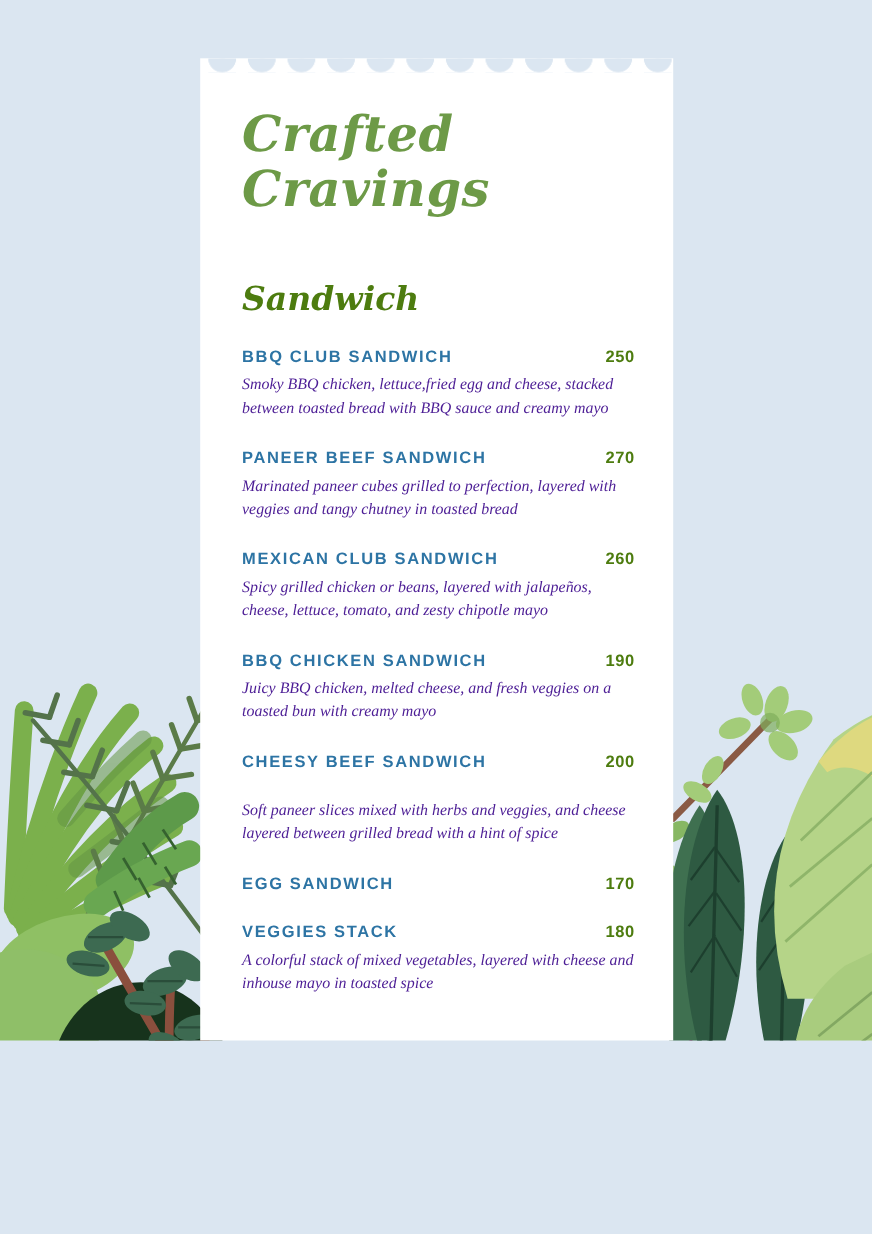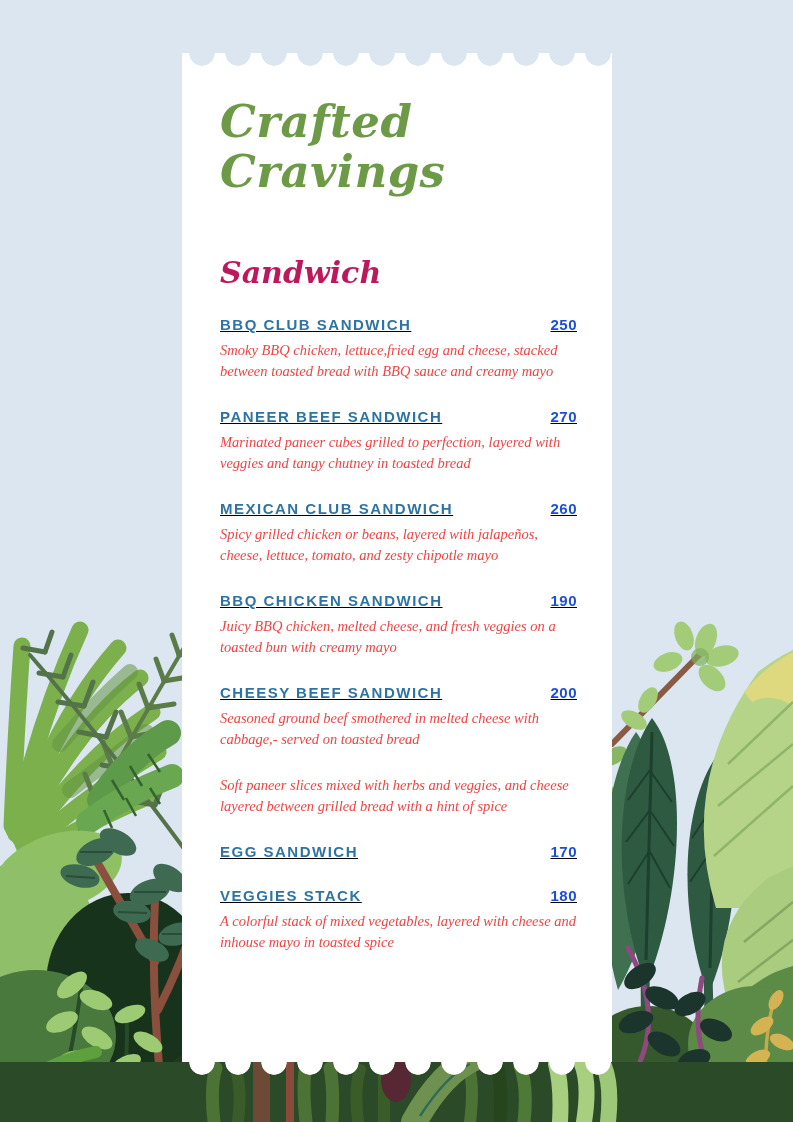--- a/index.html
+++ b/index.html
@@ -2,21 +2,21 @@
 <html><head>
 <meta charset="utf-8">
 <style>
   html,body{margin:0;padding:0;}
   body{
     background:#dbe6f1;
     font-family:"Liberation Sans", sans-serif;
   }
   #stage{
     position:relative;
-    width:793px;height:1122px;
+    width:793px;height:946px;
     margin:0 auto;
     background:#dbe6f1;
     overflow:hidden;
   }
   
   #jungle{
     position:absolute;left:0;top:0;width:793px;height:1122px;z-index:1;
   }
   
   .card{
@@ -43,48 +43,47 @@
     font-style:italic;font-weight:bold;
     font-size:45px;line-height:50px;
     color:#6d9a47;
     letter-spacing:0.5px;
   }
   .section-heading{
     margin-top:57px;
     font-family:"DejaVu Serif","Liberation Serif",serif;
     font-style:italic;font-weight:bold;
     font-size:30px;line-height:38px;
-    color:#be185d;
+    color:#4d7c0f;
   }
   .menu-list{margin-top:23px;}
   .menu-item{margin-bottom:25px;}
   .item-head{
     display:flex;justify-content:space-between;align-items:center;
     line-height:19px;
-    text-decoration:underline;
   }
   .item-name{
     font-family:"Liberation Sans",sans-serif;
     font-weight:bold;font-size:15px;
     letter-spacing:1.5px;
     color:#2d74a4;
   }
   .item-price{
     font-family:"Liberation Sans",sans-serif;
     font-weight:bold;font-size:15px;
     letter-spacing:0.5px;
-    color:#1d4ed8;
+    color:#4d7c0f;
   }
   .item-desc{
     margin-top:6px;
     max-width:362px;
     font-family:"Liberation Serif","DejaVu Serif",serif;
     font-style:italic;
     font-size:14.5px;line-height:21px;
-    color:#ef4444;
+    color:#4c1d95;
   }
 </style>
 </head>
 <body>
 
 <div id="stage">
 
   <svg id="jungle" viewBox="0 0 793 1122" xmlns="http://www.w3.org/2000/svg" aria-hidden="true">
 
     <g fill="none" stroke="#7bb04c" stroke-width="17" stroke-linecap="round">
@@ -373,21 +372,20 @@
       <span class="item-price">190</span>
     </div>
     <div class="item-desc">Juicy BBQ chicken, melted cheese, and fresh veggies on a toasted bun with creamy mayo</div>
   </div>
 
   <div class="menu-item">
     <div class="item-head">
       <span class="item-name">CHEESY BEEF SANDWICH</span>
       <span class="item-price">200</span>
     </div>
-    <div class="item-desc">Seasoned ground beef smothered in melted cheese with cabbage,- served on toasted bread</div>
   </div>
 
   <div class="menu-item">
     <div class="item-desc">Soft paneer slices mixed with herbs and veggies, and cheese layered between grilled bread with a hint of spice</div>
   </div>
 
   <div class="menu-item">
     <div class="item-head">
       <span class="item-name">EGG SANDWICH</span>
       <span class="item-price">170</span>

